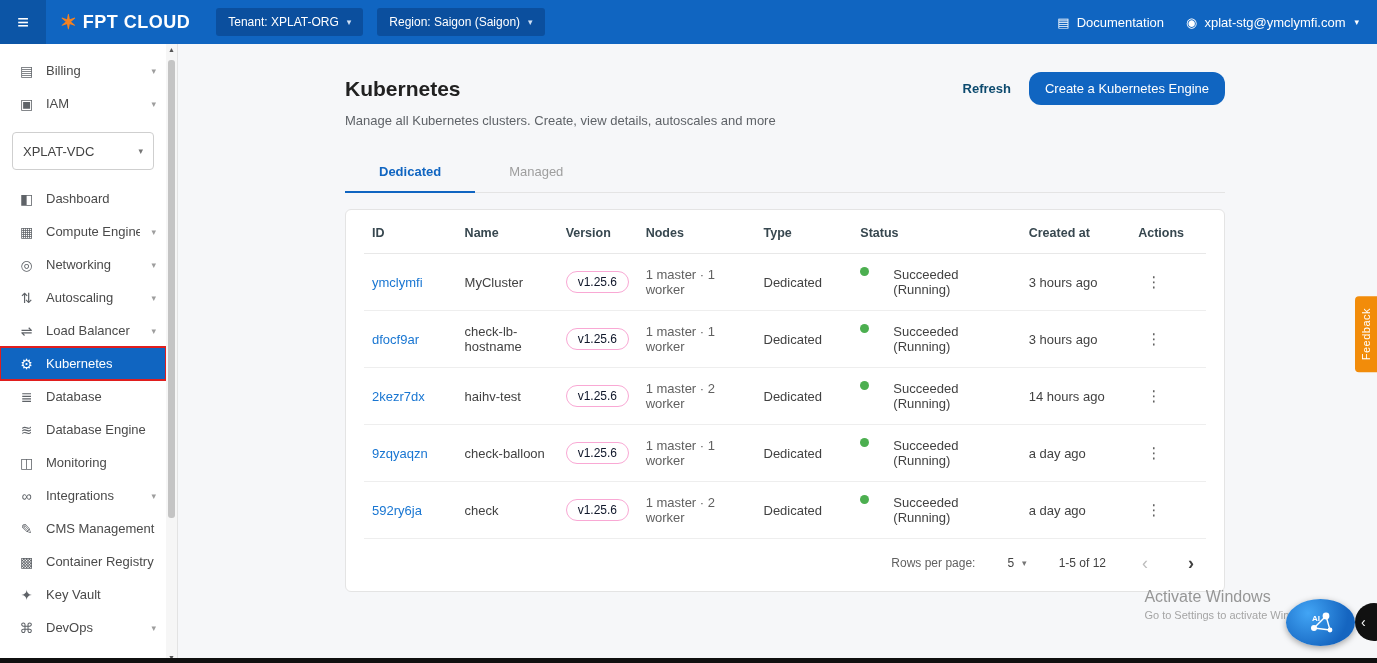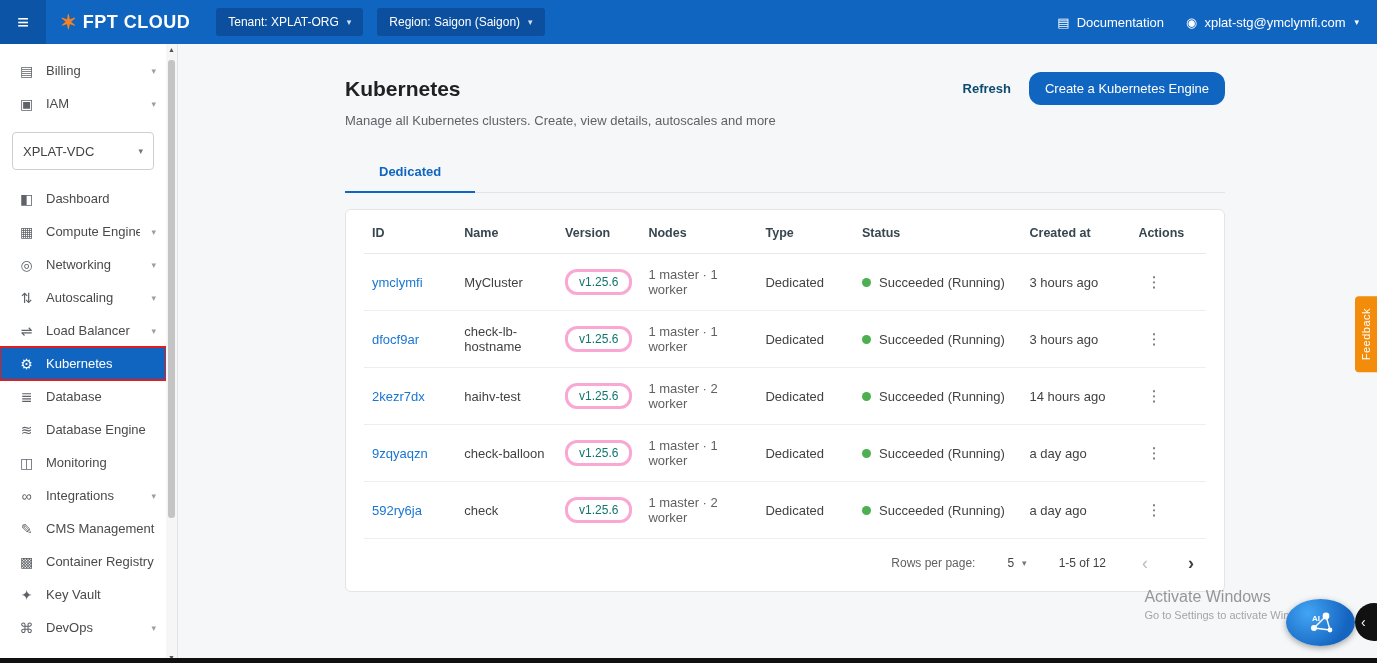--- a/index.html
+++ b/index.html
@@ -92,25 +92,25 @@
   table { width:100%; border-collapse:collapse; }
   col.c-id{width:11%} col.c-name{width:12%} col.c-ver{width:9.5%} col.c-nodes{width:14%}
   col.c-type{width:11.5%} col.c-status{width:20%} col.c-created{width:13%} col.c-actions{width:9%}
   th {
     text-align:left; font-size:12.5px; font-weight:700; color:#37474f;
     padding:16px 8px 13px 8px; border-bottom:1px solid #e8e8e8;
   }
   td { font-size:13px; color:#424242; padding:13px 8px; border-bottom:1px solid #eeeeee; vertical-align:middle; }
   td a { color:#1976d2; text-decoration:none; cursor:pointer; }
   .pill {
-    display:inline-block; border:3px solid #f9a8d4; border-radius:12px; padding:3px 11px;
-    font-size:12px; color:#0f766e; background:#fff;
+    display:inline-block; border:1px solid #f9a8d4; border-radius:12px; padding:3px 11px;
+    font-size:12px; color:#0f172a; background:#fff;
   }
   .nodes-cell { color:#616161; }
-  .status-wrap { display:flex; align-items:center; gap:8px; }
+  .status-wrap { display:flex; align-items:flex-start; gap:24px; }
   .dot { width:9px; height:9px; border-radius:50%; background:#4CAF50; flex-shrink:0; }
   .kebab {
     background:none; border:none; font-size:15px; color:#616161; cursor:pointer;
     padding:2px 8px; font-family:inherit;
   }
 
   .pagination {
     display:flex; align-items:center; justify-content:flex-end; gap:32px;
     padding:15px 8px 15px 8px; font-size:12px; color:#616161;
   }
@@ -273,20 +273,21 @@
           <h1 class="page-title">Kubernetes</h1>
           <div class="head-actions">
             <span class="refresh">Refresh</span>
             <button class="create-btn">Create a Kubernetes Engine</button>
           </div>
         </div>
         <p class="subtitle">Manage all Kubernetes clusters. Create, view details, autoscales and more</p>
 
         <div class="tabs">
           <div class="tab active">Dedicated</div>
+          <div class="tab">Managed</div>
         </div>
 
         <div class="card">
           <table>
             <colgroup>
               <col class="c-id">
                 <col class="c-name">
                 <col class="c-ver">
                 <col class="c-nodes">
               <col class="c-type">

